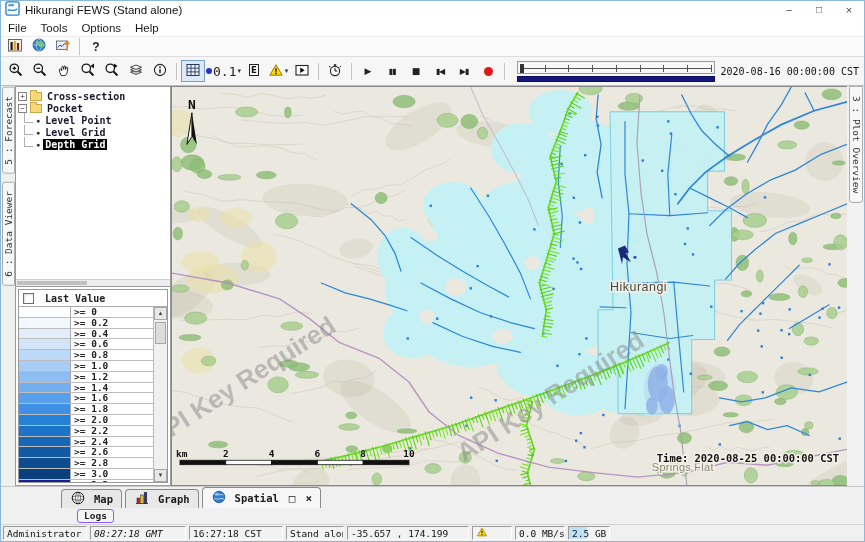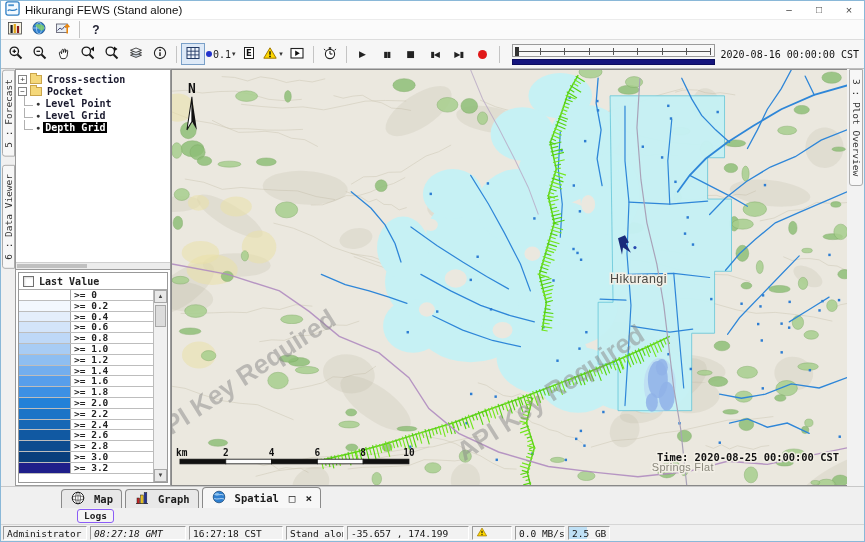--- a/index.html
+++ b/index.html
@@ -22,21 +22,21 @@
   .toolbar1 { height:20px; display:flex; align-items:center; background:#fbfbfb; border-top:1px solid #ececec; padding-left:2px; flex:none; }
   .toolbar2 { height:30px; display:flex; align-items:center; background:#f6f6f6; border-top:1px solid #ddd; border-bottom:1px solid #bdbdbd; padding:0 3px; flex:none; }
   .tbtn { min-width:24px; height:22px; display:flex; align-items:center; justify-content:center; border:1px solid transparent; background:transparent; gap:1px; }
   .tbtn.pressed { background:#dde9f7; border:1px solid #7aa0c8; }
   .tb-sep { width:1px; height:17px; background:#c4c4c4; margin:0 4px; flex:none; }
   .pg { font-size:9px; color:#222; font-family:"DejaVu Sans", sans-serif; }
   .pg.pause { letter-spacing:-1px; font-size:8px; }
   .rec { width:9px; height:9px; border-radius:50%; background:#e01818; }
   .caret { font-size:7px; color:#333; }
   .dot01 { width:6px; height:6px; border-radius:50%; background:#2233cc; }
-  .sm { font-size:10px; color:#222; font-family:"DejaVu Sans Mono", monospace; }
+  .sm { font-size:13px; color:#222; font-family:"DejaVu Sans Mono", monospace; }
   .qmark { font-size:12px; font-weight:bold; color:#223; }
 
   
   .timeline { flex:1; margin:0 6px 0 8px; min-width:120px; }
   .tl-slider { position:relative; height:13px; border:1px solid #9a9a9a; background:#f8f8f8; }
   .tl-track { position:absolute; left:3px; right:3px; top:6px; height:1px; background:#555; }
   .tl-tick { position:absolute; width:1px; height:7px; top:3px; background:#555; }
   .tl-thumb { position:absolute; width:4px; height:9px; top:2px; left:2px; background:#333; }
   .tl-bar { height:6px; background:#16167e; border:1px solid #0d0d5e; margin-top:2px; }
   .tl-date { font:10px "DejaVu Sans Mono", monospace; color:#111; white-space:nowrap; margin-right:2px; }
@@ -59,21 +59,21 @@
   .folder-ic::before { content:""; position:absolute; left:-1px; top:-3px; width:5px; height:2px; background:#f5d87a; border:1px solid #caa54a; border-bottom:none; }
   .hook { width:9px; height:10px; border-left:1px solid #b0b0b0; border-bottom:1px solid #b0b0b0; margin:0 0 5px 6px; flex:none; }
   .bullet { font-size:7px; color:#333; flex:none; }
   .tlabel { font:700 10px "DejaVu Sans Mono", monospace; color:#1a1a2e; padding:0 2px; white-space:nowrap; }
   .tlabel.selected { background:#000000; color:#fff; }
   .tree-hscroll { height:7px; background:#ececec; border-top:1px solid #cfcfcf; position:relative; flex:none; }
   .tree-hscroll .thumb { position:absolute; left:1px; top:1px; width:70px; height:4px; background:#c0c0c0; }
 
   .legend { flex:1; border-top:1px solid #9a9a9a; display:flex; flex-direction:column; padding:2px; min-height:0; }
   .legend-box { border:1px solid #999; flex:1; display:flex; flex-direction:column; min-height:0; background:#fff; }
-  .legend-head { height:16px; display:flex; align-items:center; gap:5px; padding-left:4px; flex:none; }
+  .legend-head { height:16px; display:flex; align-items:center; gap:11px; padding-left:4px; flex:none; }
   .chk { width:11px; height:11px; border:1px solid #707070; background:#fff; box-shadow:inset 1px 1px 2px rgba(0,0,0,.15); flex:none; }
   .chk-label { font:700 10px "DejaVu Sans Mono", monospace; color:#222; }
   .legend-body { flex:1; display:flex; min-height:0; border-top:1px solid #aaa; }
   .lrows { flex:1; overflow:hidden; }
   .lrow { height:10.8px; display:flex; border-bottom:1px solid #bdbdbd; }
   .lsw { width:52px; border-right:1px solid #a8a8a8; flex:none; }
   .llab { flex:1; font:700 9.5px "DejaVu Sans Mono", monospace; color:#222; padding-left:3px; line-height:10.5px; white-space:nowrap; }
   .vscroll { width:14px; flex:none; background:#f0f0f0; border-left:1px solid #bbb; display:flex; flex-direction:column; }
   .vs-btn { height:13px; border:1px solid #a8a8a8; background:#e8e8e8; font-size:6px; color:#444; text-align:center; line-height:11px; flex:none; }
   .vs-track { flex:1; position:relative; }
@@ -107,20 +107,26 @@
           <rect x="3.5" y="3.5" width="6" height="2" fill="#2f7fc4" opacity="0.85"></rect>
           <path d="M3,10.5 C5,7.5 7,12.5 13,8.5" stroke="#2f7fc4" stroke-width="1.3" fill="none"></path>
         </svg></span>
     <span class="title">Hikurangi FEWS  (Stand alone)</span>
     <span class="win-controls" id="win-controls">
         <span class="win-btn">–</span>
         <span class="win-btn">□</span>
         <span class="win-btn">×</span>
       </span>
   </div>
+  <div class="menubar" id="menubar">
+      <span class="menu-item">File</span>
+      <span class="menu-item">Tools</span>
+      <span class="menu-item">Options</span>
+      <span class="menu-item">Help</span>
+    </div>
   <div class="toolbar1" id="toolbar1">
       <button class="tbtn">
         <span><svg width="16" height="16" viewBox="0 0 16 16">
             <rect x="1.5" y="2.5" width="13" height="11.5" fill="#f7f3e2" stroke="#444" stroke-width="0.8"></rect>
             <rect x="3.5" y="5" width="2.2" height="8" fill="#1a1a1a"></rect>
             <rect x="6.7" y="4" width="2.2" height="9" fill="#e0a81c"></rect>
             <rect x="9.9" y="6" width="2.2" height="7" fill="#8c1c1c"></rect>
           </svg></span>
       </button>
       <button class="tbtn">

